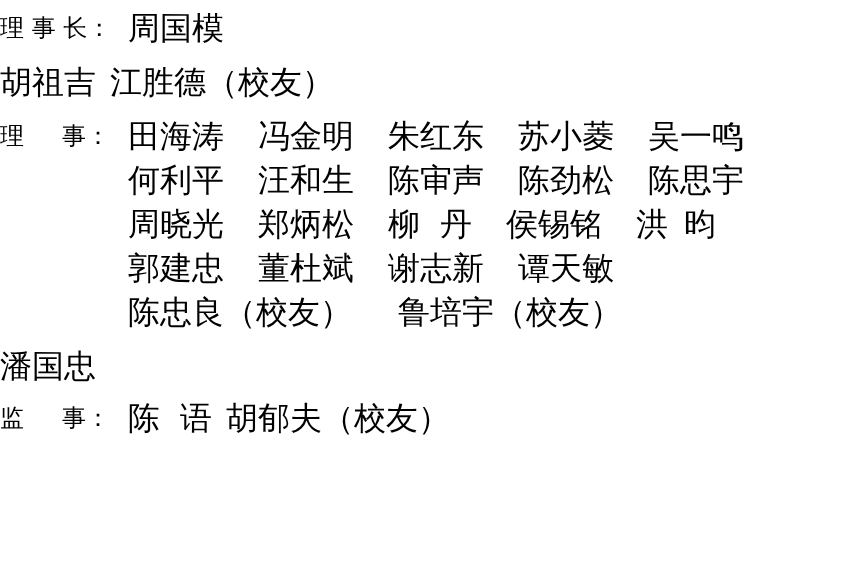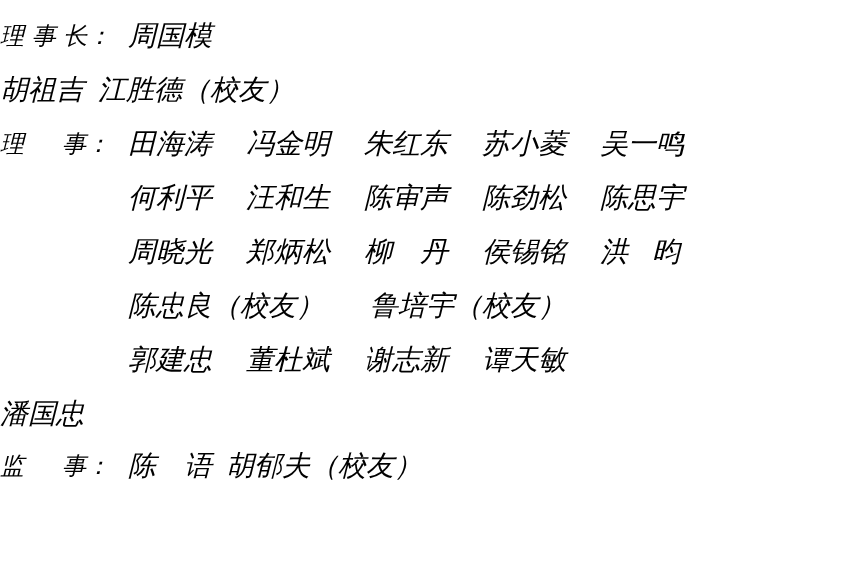--- a/index.html
+++ b/index.html
@@ -15,22 +15,21 @@
     overflow: hidden;
   }
   .page {
     position: relative;
     width: 867px;
     height: 576px;
     padding: 0;
     box-sizing: border-box;
   }
   .roster {
-    padding-top: 16px;
-    font-style: italic;
+    padding-top: 8px;
   }
   .entry {
     display: flex;
     align-items: flex-start;
     margin-bottom: 14px;
   }
   .entry.tight {
     margin-bottom: 12px;
   }
   .label {
@@ -45,21 +44,21 @@
     display: inline-block;
   }
   
   .label-just {
     display: inline-flex;
     width: 110px;
     justify-content: space-between;
   }
   .values {
     flex: 1 1 auto;
-    font-size: 28px;
+    font-size: 32px;
     line-height: 40px;
   }
   .value-row {
     display: block;
     white-space: nowrap;
   }
   .name {
     display: inline-block;
   }
   .gap-sm { display:inline-block; width: 14px; }
@@ -72,21 +71,21 @@
   }
   .spaced2b {
     display: inline-flex;
     width: 80px;
     justify-content: space-between;
   }
   .board-rows .value-row {
     margin-bottom: 0;
   }
   .board-rows .value-row + .value-row {
-    margin-top: 14px;
+    margin-top: 4px;
   }
 </style>
 </head>
 <body>
 
 <div class="page">
   <div class="roster">
 
     <div class="entry">
       <div class="label">
@@ -124,24 +123,24 @@
         <div class="value-row">
           <span class="name">周晓光</span><span class="gap-md"></span><span class="name">郑炳松</span><span class="gap-md"></span><span class="spaced2">
               <span>柳</span>
               <span>丹</span>
             </span><span class="gap-md"></span><span class="name">侯锡铭</span><span class="gap-md"></span><span class="spaced2b">
               <span>洪</span>
               <span>昀</span>
             </span>
         </div>
         <div class="value-row">
-          <span class="name">陈忠良（校友）</span><span class="gap-lg"></span><span class="name">鲁培宇（校友）</span>
+          <span class="name">郭建忠</span><span class="gap-md"></span><span class="name">董杜斌</span><span class="gap-md"></span><span class="name">谢志新</span><span class="gap-md"></span><span class="name">谭天敏</span>
         </div>
         <div class="value-row">
-          <span class="name">郭建忠</span><span class="gap-md"></span><span class="name">董杜斌</span><span class="gap-md"></span><span class="name">谢志新</span><span class="gap-md"></span><span class="name">谭天敏</span>
+          <span class="name">陈忠良（校友）</span><span class="gap-lg"></span><span class="name">鲁培宇（校友）</span>
         </div>
       </div>
     </div>
 
 
     <div class="entry tight">
       <div class="values">
         <div class="value-row">
           <span class="name">潘国忠</span>
         </div>

